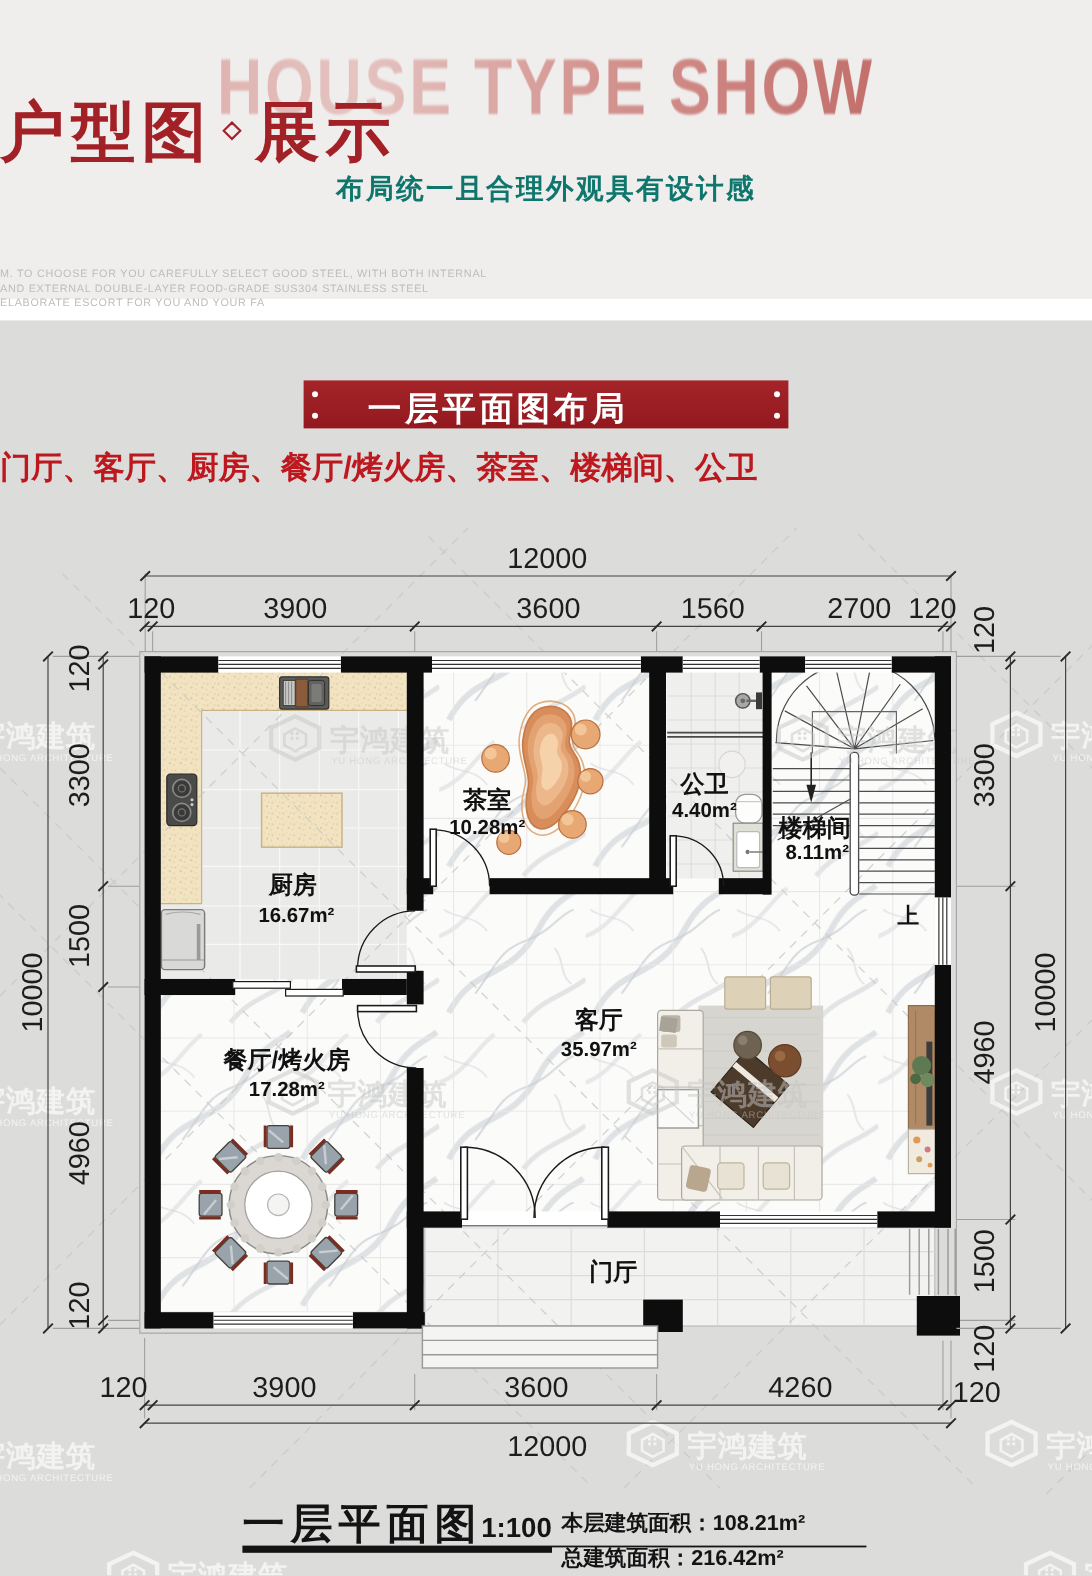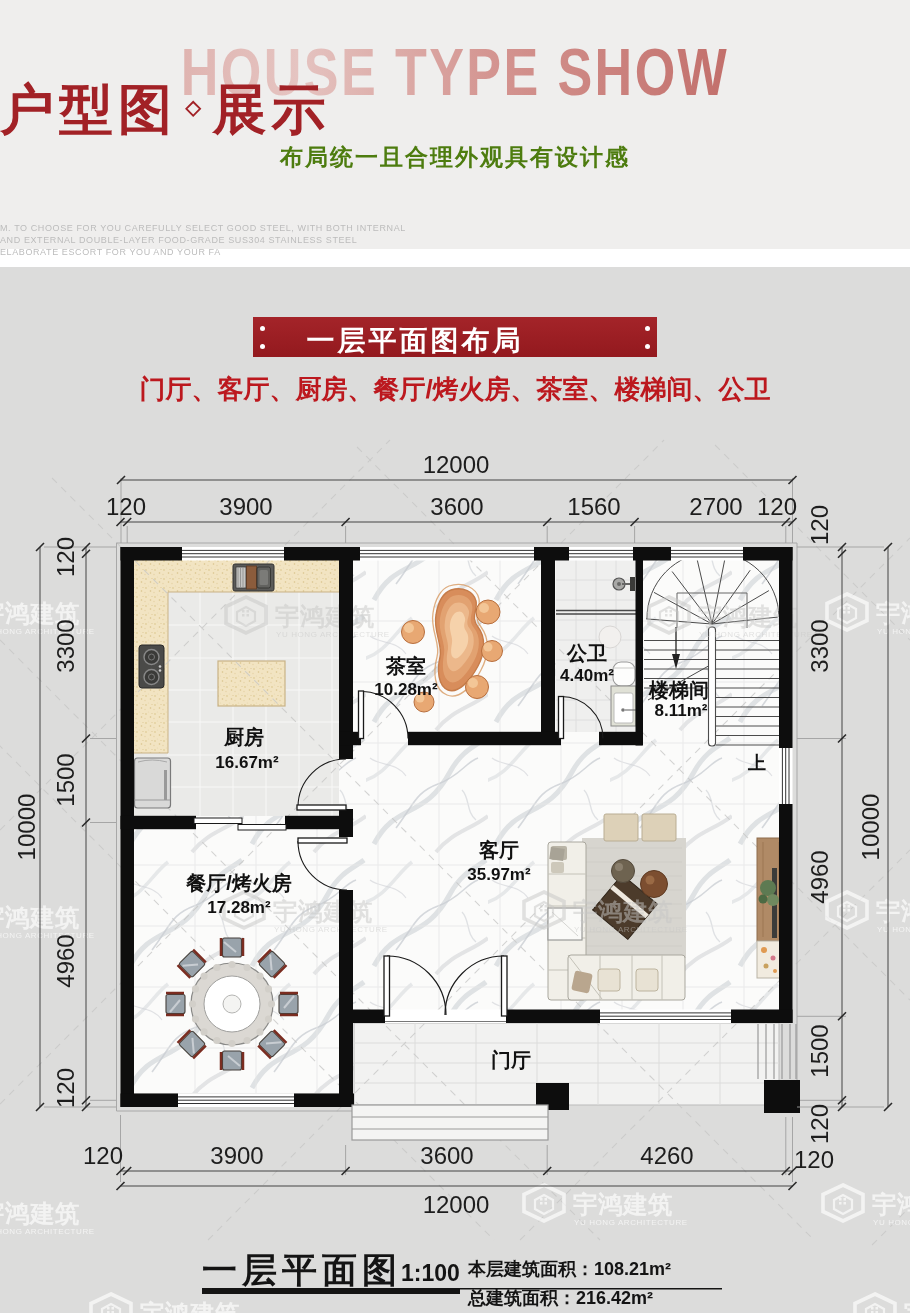--- a/index.html
+++ b/index.html
@@ -11,34 +11,34 @@
 <body>
 
 <div class="abs" style="left:0;top:0;width:910px;height:249px;background:#efeeed;"></div>
 
 <div class="abs" style="left:0;top:249px;width:910px;height:18px;background:#ffffff;"></div>
 
 <div class="abs" style="left:0;top:34px;width:910px;text-align:center;font-size:66px;font-weight:bold;letter-spacing:3px;white-space:nowrap;transform:scaleX(0.79);transform-origin:455px 0;background:linear-gradient(90deg,#dba8a4 0%,#e5c4c1 28%,#d49591 55%,#bc625e 100%);-webkit-background-clip:text;background-clip:text;color:transparent;filter:blur(0.7px);">HOUSE TYPE SHOW</div>
 
 <div class="abs" style="left:0;top:74px;width:910px;font-size:54px;font-weight:bold;letter-spacing:5px;color:#a22126;white-space:nowrap;">户型图<span style="font-size:20px;vertical-align:14px;letter-spacing:3px;"> ◇ </span>展示</div>
 
-<div class="abs" style="left:0;top:142px;width:910px;text-align:center;font-size:23px;font-weight:bold;letter-spacing:2px;color:#4d7c0f;">布局统一且合理外观具有设计感</div>
+<div class="abs" style="left:0;top:142px;width:910px;text-align:center;font-size:23px;font-weight:bold;letter-spacing:2px;color:#0f766e;">布局统一且合理外观具有设计感</div>
 
 <div class="abs" style="left:0;top:190px;width:910px;text-align:left;font-size:9px;line-height:12px;letter-spacing:0.6px;color:#bcbcbc;margin-top:32px;">M. TO CHOOSE FOR YOU CAREFULLY SELECT GOOD STEEL, WITH BOTH INTERNAL<br>AND EXTERNAL DOUBLE-LAYER FOOD-GRADE SUS304 STAINLESS STEEL<br>ELABORATE ESCORT FOR YOU AND YOUR FA</div>
 
 <div class="abs" style="left:253px;top:317px;width:404px;height:40px;background:linear-gradient(180deg,#a42429,#93191e);"></div>
 
 <div class="abs" style="left:260px;top:326px;width:5px;height:5px;border-radius:50%;background:#fff;"></div>
 <div class="abs" style="left:260px;top:344px;width:5px;height:5px;border-radius:50%;background:#fff;"></div>
 <div class="abs" style="left:645px;top:326px;width:5px;height:5px;border-radius:50%;background:#fff;"></div>
 <div class="abs" style="left:645px;top:344px;width:5px;height:5px;border-radius:50%;background:#fff;"></div>
 
 <div class="abs" style="left:253px;top:322px;width:324px;text-align:center;font-size:28px;font-weight:bold;letter-spacing:3px;color:#ffffff;">一层平面图布局</div>
 
-<div class="abs" style="left:0;top:372px;width:910px;text-align:center;font-size:26px;font-weight:bold;color:#bc181e;white-space:nowrap;">门厅、客厅、厨房、餐厅/烤火房、茶室、楼梯间、公卫</div>
+<div class="abs" style="left:0;top:372px;width:910px;font-size:26px;font-weight:bold;color:#bc181e;white-space:nowrap;">门厅、客厅、厨房、餐厅/烤火房、茶室、楼梯间、公卫</div>
 
 <svg class="abs" style="left:0;top:0;" width="910" height="1313" viewBox="0 0 910 1313" xmlns="http://www.w3.org/2000/svg">
 <defs>
   <pattern id="marble" width="122" height="122" patternUnits="userSpaceOnUse">
     <rect width="122" height="122" fill="#fbfbfa"></rect>
     <path d="M8,112 C30,70 58,88 84,40 C96,18 110,14 120,6" stroke="#d4d7da" stroke-width="5" fill="none" opacity="0.7"></path>
     <path d="M-6,50 C20,44 30,20 46,8" stroke="#dbdde0" stroke-width="3.5" fill="none" opacity="0.65"></path>
     <path d="M70,120 C86,100 104,98 122,84" stroke="#d6d8db" stroke-width="4" fill="none" opacity="0.65"></path>
     <path d="M30,96 C48,72 50,60 72,52 C94,44 100,30 112,26" stroke="#c8ccd1" stroke-width="1.6" fill="none" opacity="0.75"></path>
     <path d="M4,26 C14,34 30,30 40,44" stroke="#d2d5d9" stroke-width="1.2" fill="none" opacity="0.65"></path>

